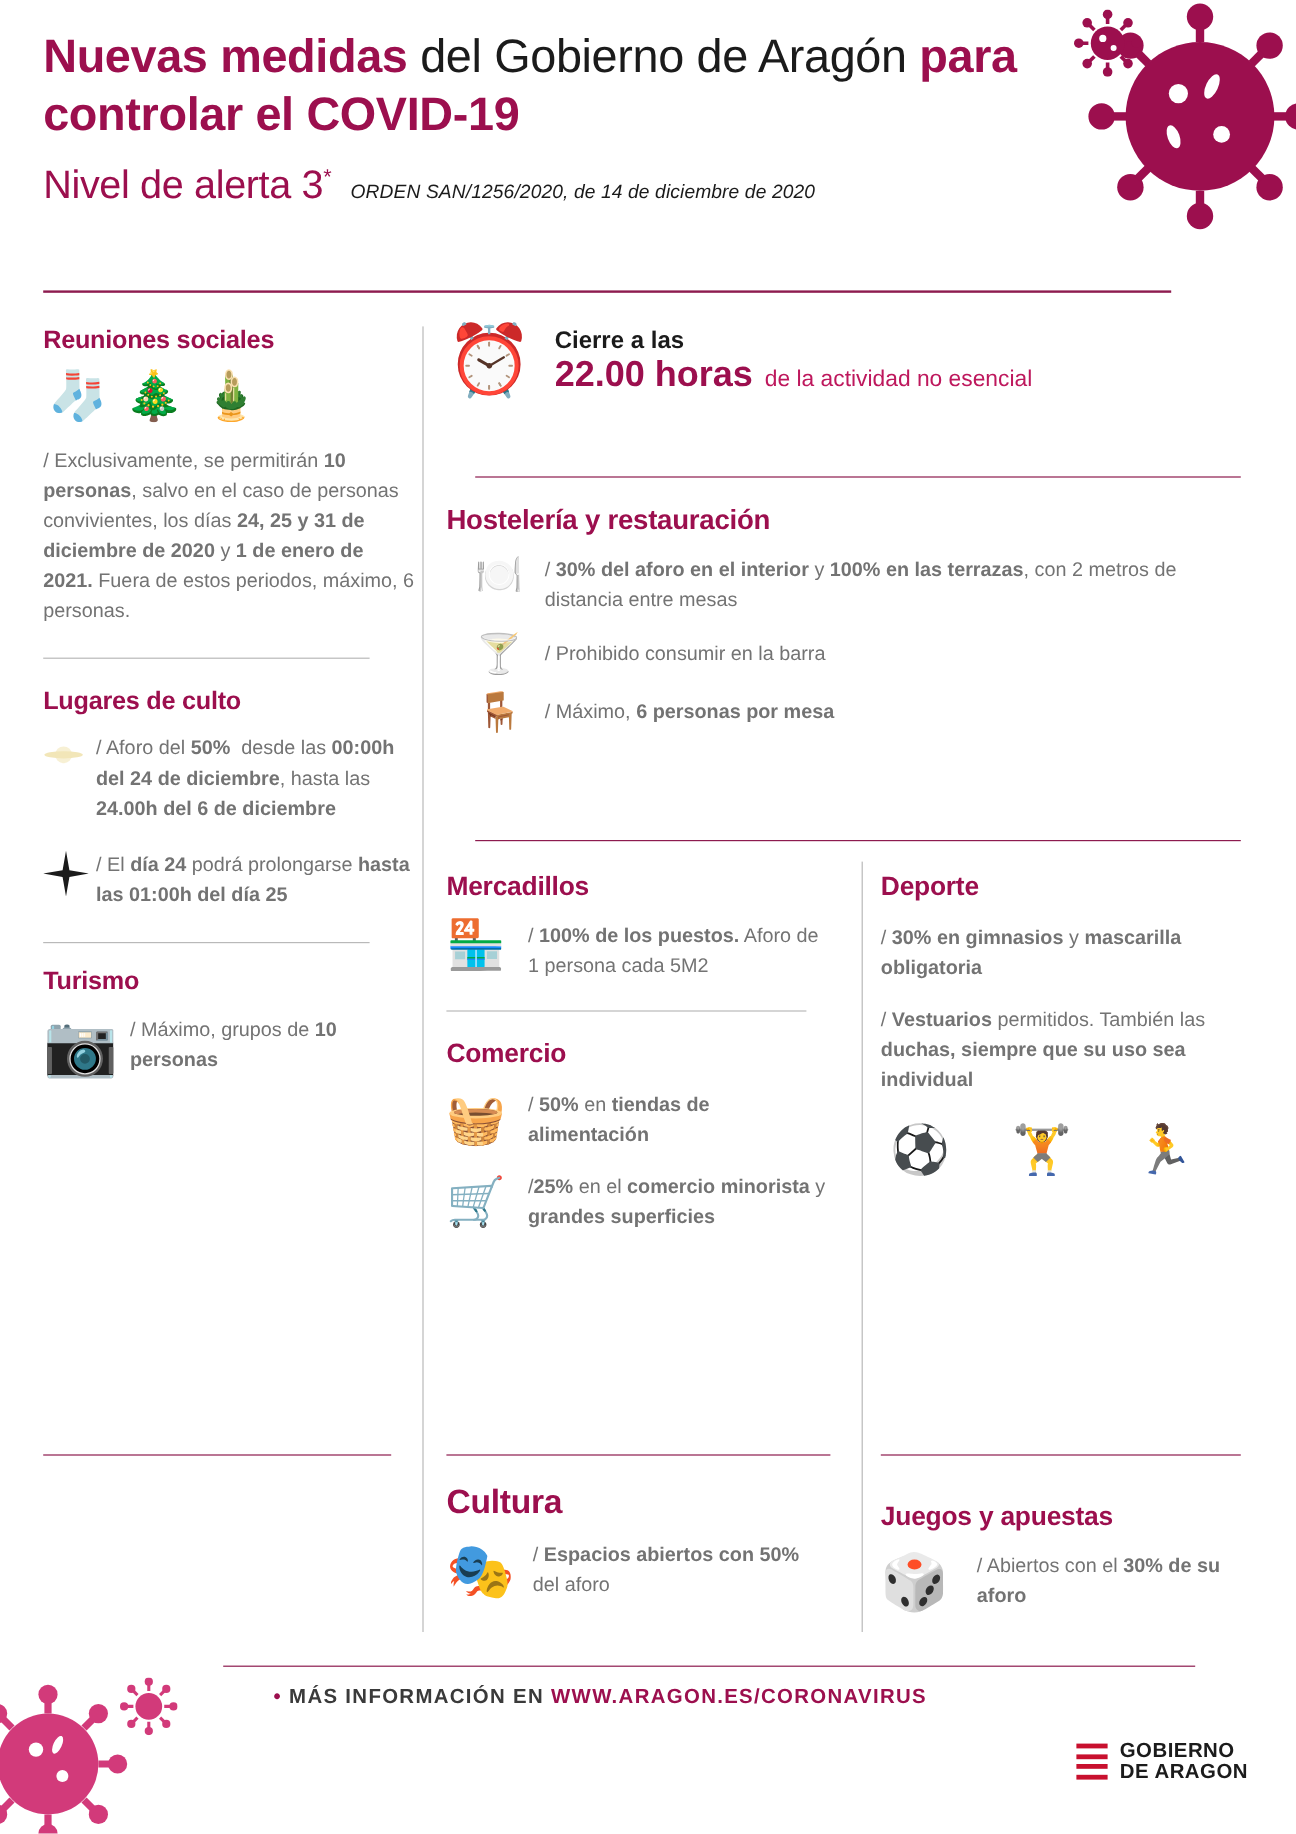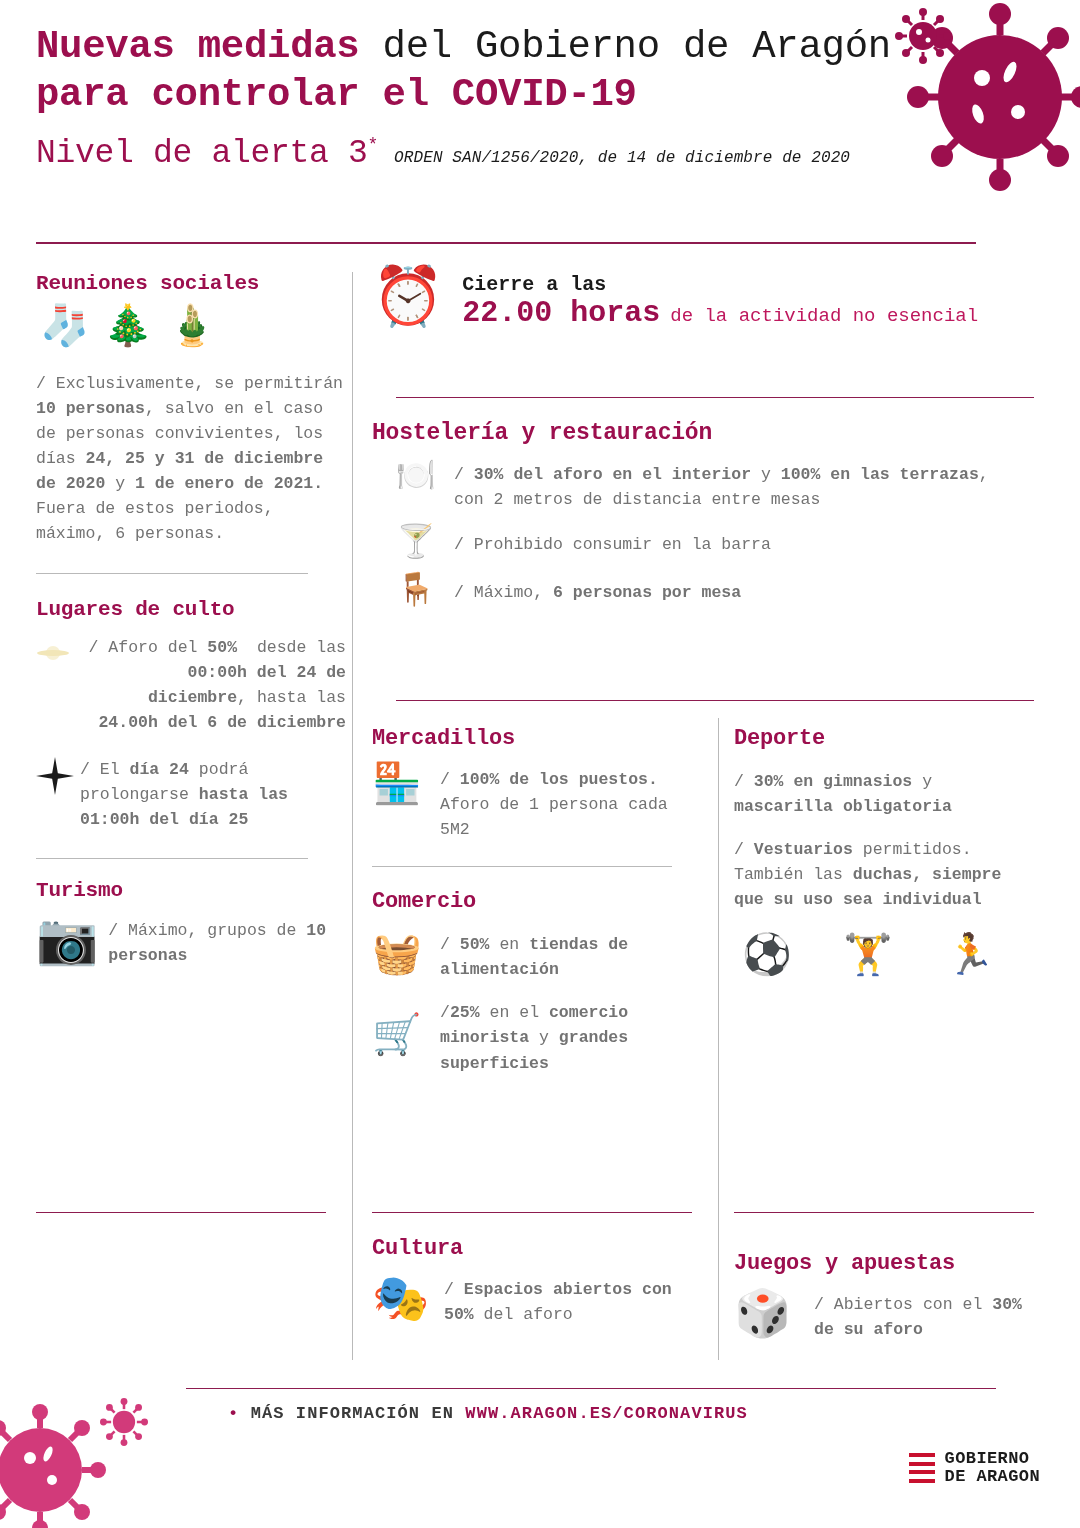--- a/index.html
+++ b/index.html
@@ -3,21 +3,21 @@
 <meta charset="utf-8">
 <style>
   * { box-sizing: border-box; margin: 0; padding: 0; }
   html, body {
     width: 1080px; height: 1528px;
     background: #ffffff;
     font-family: "Liberation Sans", sans-serif;
     color: #1b1b1b;
     overflow: hidden;
   }
-  .page { position: relative; width: 1080px; height: 1528px; font-family: Liberation Mono, monospace; }
+  .page { position: relative; width: 1080px; height: 1528px; }
 
   
   .virus { position: absolute; }
 
   
   .header { position: absolute; left: 36px; top: 24px; width: 960px; }
   .title {
     font-size: 39px; line-height: 1.22; font-weight: 400;
     letter-spacing: -0.3px; color: #1b1b1b;
   }
@@ -225,21 +225,21 @@
         <span class="emo">🎄</span>
         <span class="emo">🎍</span>
       </div>
       <div class="body-text">/ Exclusivamente, se permitirán <b>10 personas</b>, salvo en el caso de personas convivientes, los días <b>24, 25 y 31 de diciembre de 2020</b> y <b>1 de enero de 2021.</b> Fuera de estos periodos, máximo, 6 personas.</div>
     </div>
 
     <div class="hline" style="margin:26px 0 24px; width:272px;"></div>
 
     <div>
       <div class="sec-title">Lugares de culto</div>
-      <div class="item" style="margin-top:14px;text-align:right;">
+      <div class="item" style="margin-top:14px;">
         <div style="width:34px;">
           <svg width="34" height="34" viewBox="0 0 34 34">
               <g fill="#f2e6b8">
                 <ellipse cx="17" cy="18" rx="16" ry="3"></ellipse>
                 <ellipse cx="17" cy="18" rx="7" ry="7" opacity=".6"></ellipse>
               </g>
             </svg>
         </div>
         <div class="txt body-text">/ Aforo del <b>50%</b>&nbsp; desde las <b>00:00h del 24 de diciembre</b>, hasta las <b>24.00h del 6 de diciembre</b></div>
       </div>
@@ -323,21 +323,21 @@
         <span class="emo">🏃</span>
       </div>
     </div>
   </div>
 
   <div class="hline-dark" style="position:absolute; left:36px; top:1212px; width:290px;"></div>
   <div class="hline-dark" style="position:absolute; left:372px; top:1212px; width:320px;"></div>
   <div class="hline-dark" style="position:absolute; left:734px; top:1212px; width:300px;"></div>
 
   <div style="position:absolute; left:372px; top:1236px; width:320px;">
-    <div class="sec-title" style="font-size:22px;">Cultura</div>
+    <div class="sec-title" style="font-size:28px;">Cultura</div>
     <div class="item" style="margin-top:16px; align-items:center;">
       <div class="emo" style="width:62px; font-size:46px;">🎭</div>
       <div class="txt body-text">/ <b>Espacios abiertos con 50%</b> del aforo</div>
     </div>
   </div>
 
   <div style="position:absolute; left:734px; top:1236px; width:306px;">
     <div class="sec-title" style="font-size:22px;margin-top:15px;">Juegos y apuestas</div>
     <div class="item" style="margin-top:16px; align-items:center;">
       <div class="emo" style="width:70px; font-size:46px;">🎲</div>

